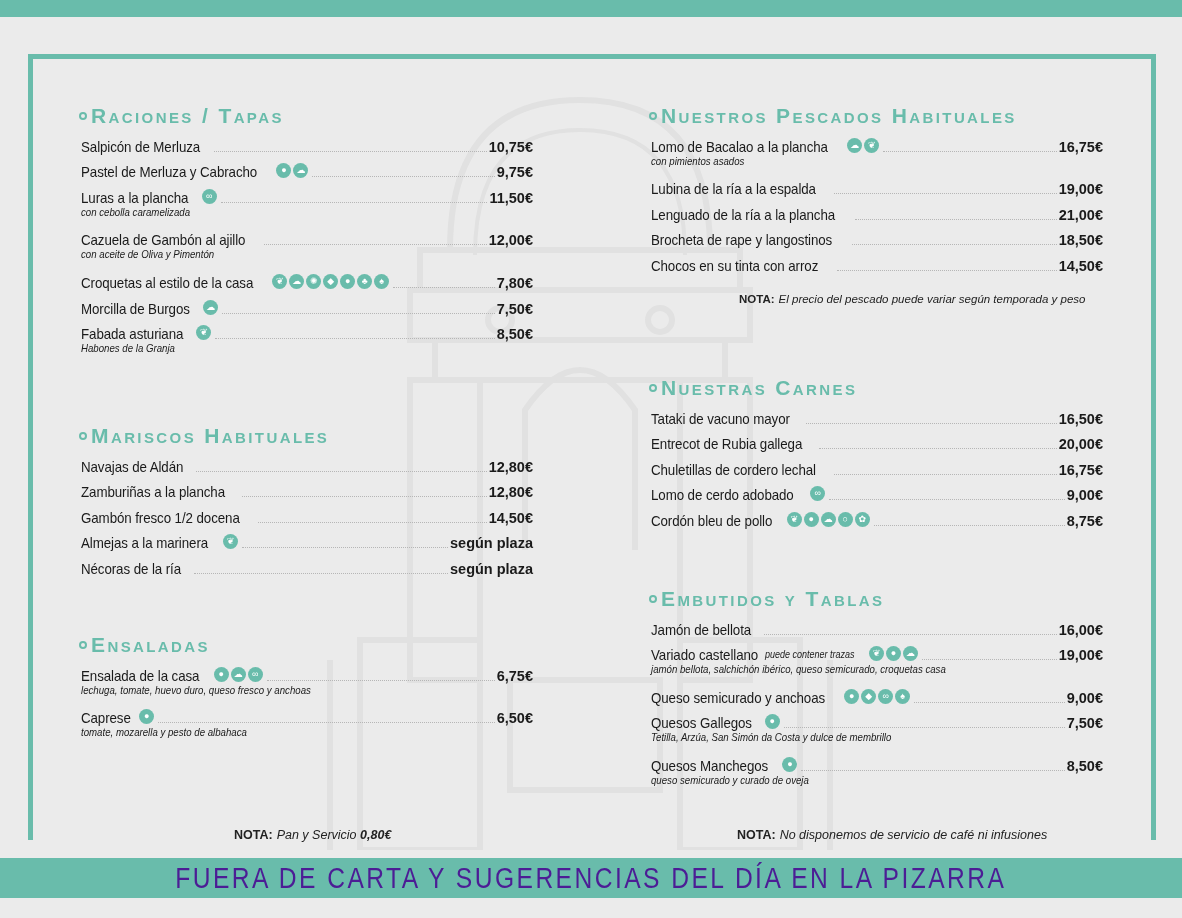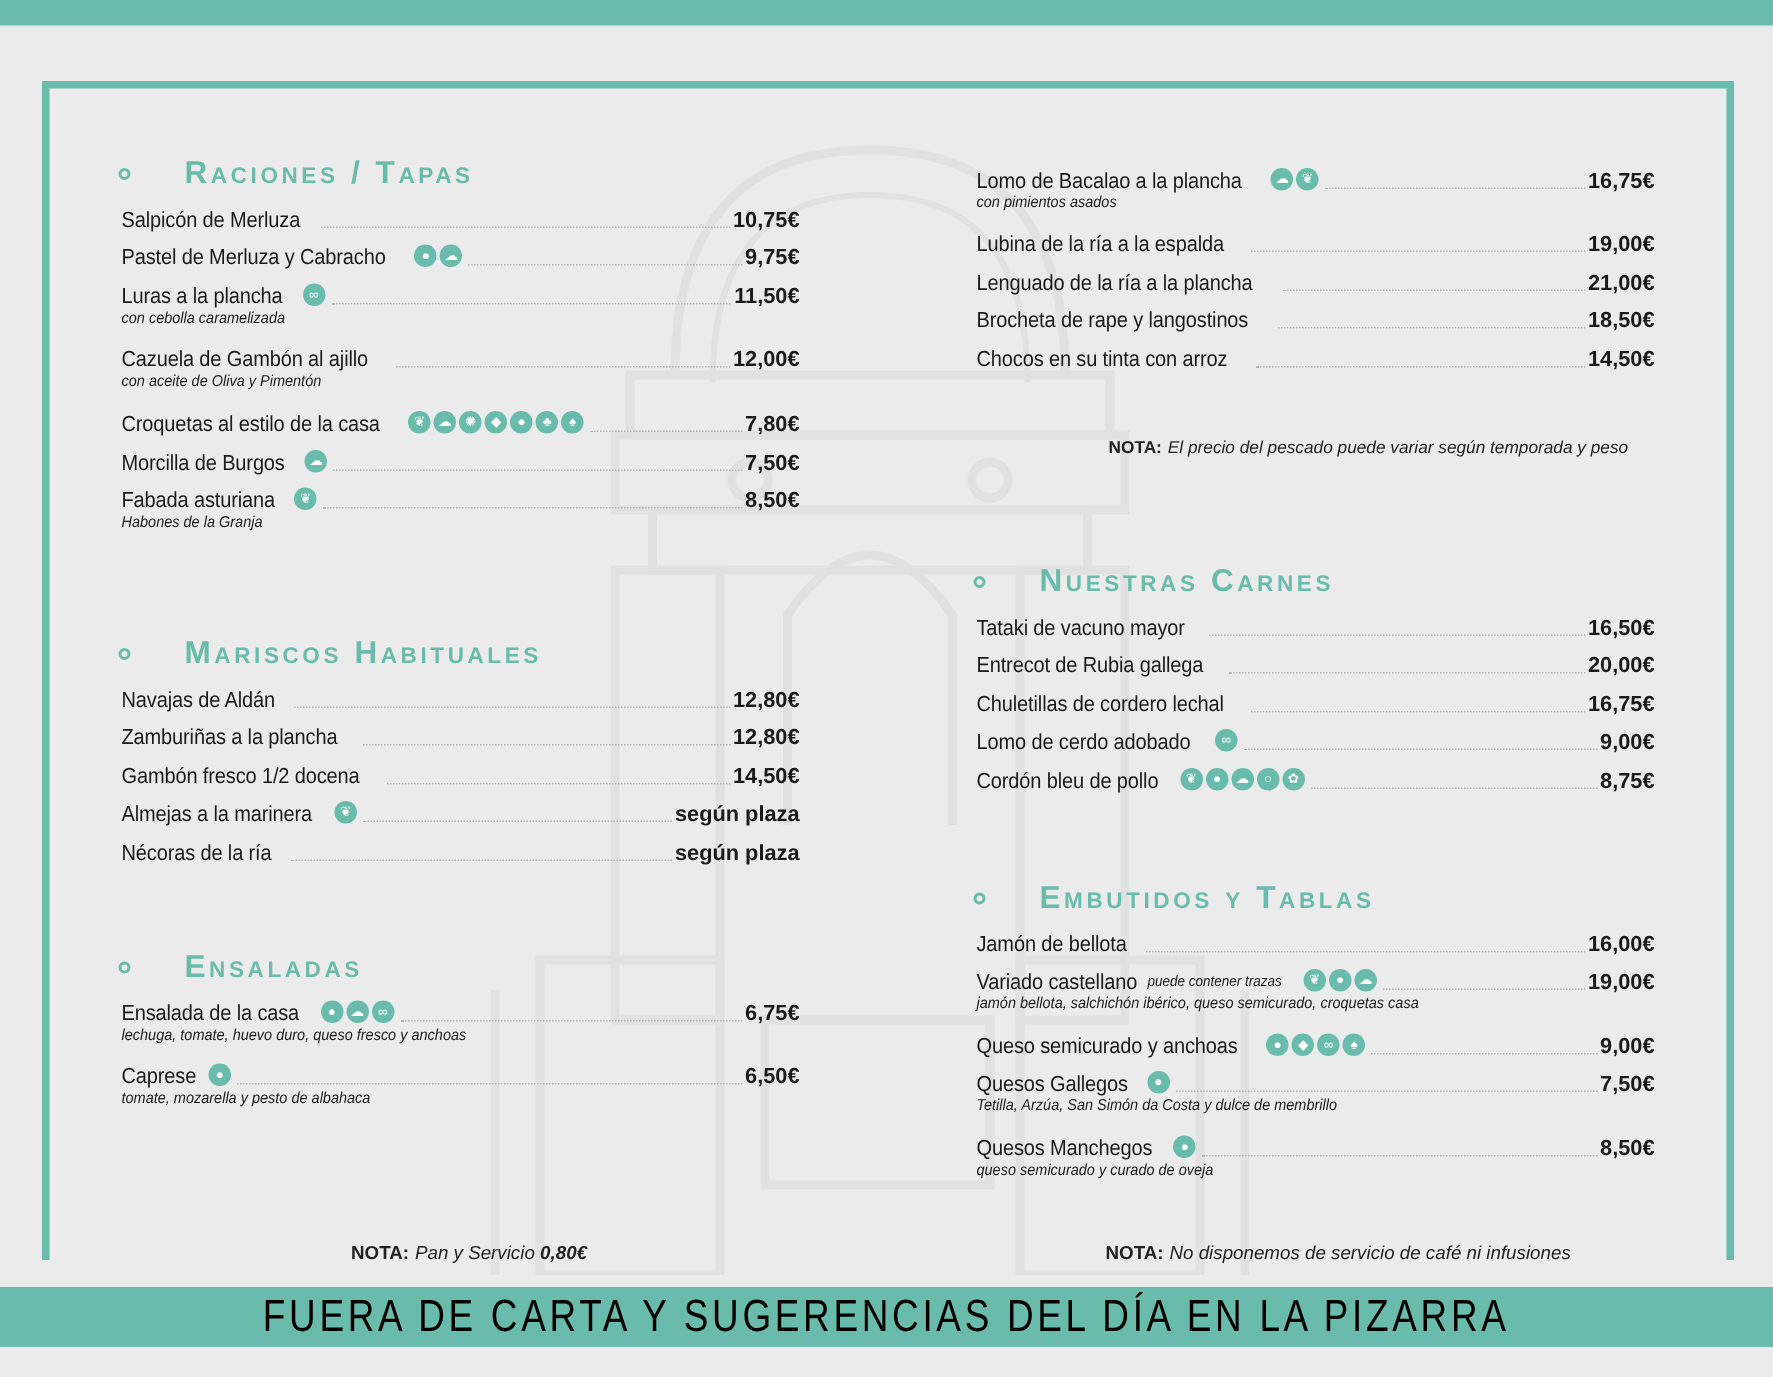--- a/index.html
+++ b/index.html
@@ -21,21 +21,21 @@
   .col { position: absolute; width: 452px; }
   .col-left { left: 81px; top: 103px; }
   .col-right { left: 651px; top: 103px; }
 
   .section { position: absolute; left: 0; width: 452px; }
   .section-title {
     display: flex; align-items: center;
     color: #69bcab; font-weight: bold;
     font-size: 21px; letter-spacing: 2.4px;
     font-variant: small-caps;
-    height: 26px; margin-left: -2px; gap: 32px;
+    height: 26px; margin-left: -2px;
   }
   .section-title .bullet {
     width: 8px; height: 8px; border: 2px solid #69bcab; border-radius: 50%;
     margin-right: 4px; flex: none;
   }
   .items { margin-top: 1px; }
   .item { position: relative; }
   .row {
     display: flex; align-items: flex-end; height: 25.6px;
     font-size: 14.5px; line-height: 18px;
@@ -56,21 +56,21 @@
   .price { font-weight: bold; font-size: 14.5px; white-space: nowrap; text-align: right; margin-top: 15px; }
   .sub { font-size: 10.5px; font-style: italic; color: #1a1a1a; line-height: 12px; margin-top: -1px; transform: scaleX(0.92); transform-origin: left center; white-space: nowrap; }
   .item.has-sub { padding-bottom: 6px; }
 
   .nota { position: absolute; font-size: 11.5px; white-space: nowrap; color: #222; }
   .nota b { font-weight: bold; margin-right: 4px; margin-left: 24px; }
   .nota i { font-style: italic; }
 
   .bottom-band {
     position: absolute; left: 0; top: 858px; width: 1182px; height: 40px;
-    background: #69bcab; color: #000000;
+    background: #69bcab; color: #4c1d95;
     display: flex; align-items: center; justify-content: center;
     font-size: 30px; letter-spacing: 3px;
   }
   .bottom-band span { transform: scaleX(0.82); display: inline-block; white-space: nowrap; }
 </style>
 </head>
 <body>
 
 <div class="top-bar"></div>
 <div class="frame-top"></div>
@@ -283,20 +283,24 @@
             <span class="price">6,50€</span>
           </div>
           <div class="sub">tomate, mozarella y pesto de albahaca</div>
         </div>
       </div>
   </div>
 </div>
 
 <div class="col col-right">
   <div class="section" style="top:0">
+    <div class="section-title">
+        <span class="bullet"></span>
+        <span>Nuestros Pescados Habituales</span>
+      </div>
     <div class="items">
         <div class="item has-sub">
           <div class="row">
             <span class="name-wrap">
               <span class="name">Lomo de Bacalao a la plancha</span>
               <span class="icons" style="margin-left: 4px;">
                 <span class="icon">☁</span>
                 <span class="icon">❦</span>
               </span>
             </span>

